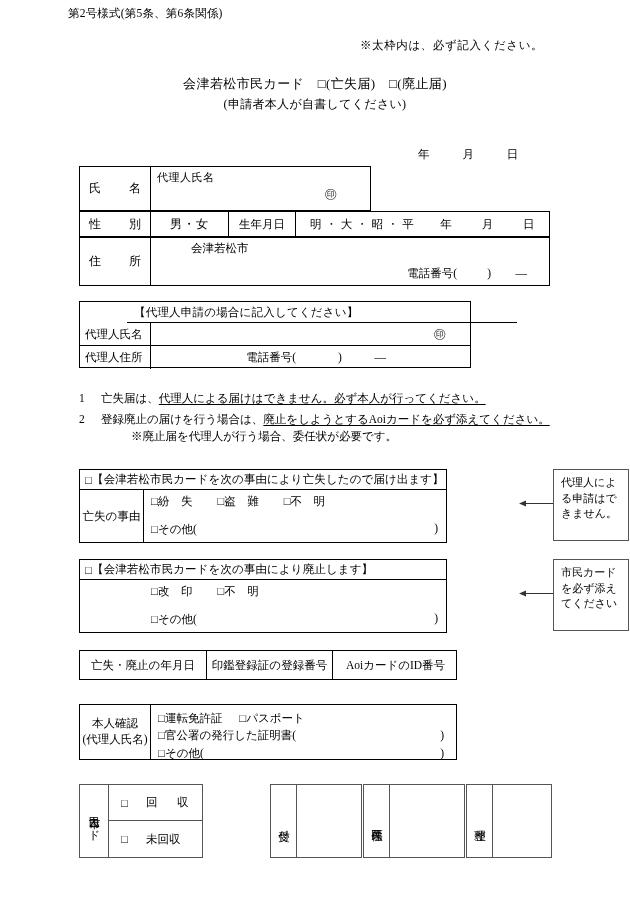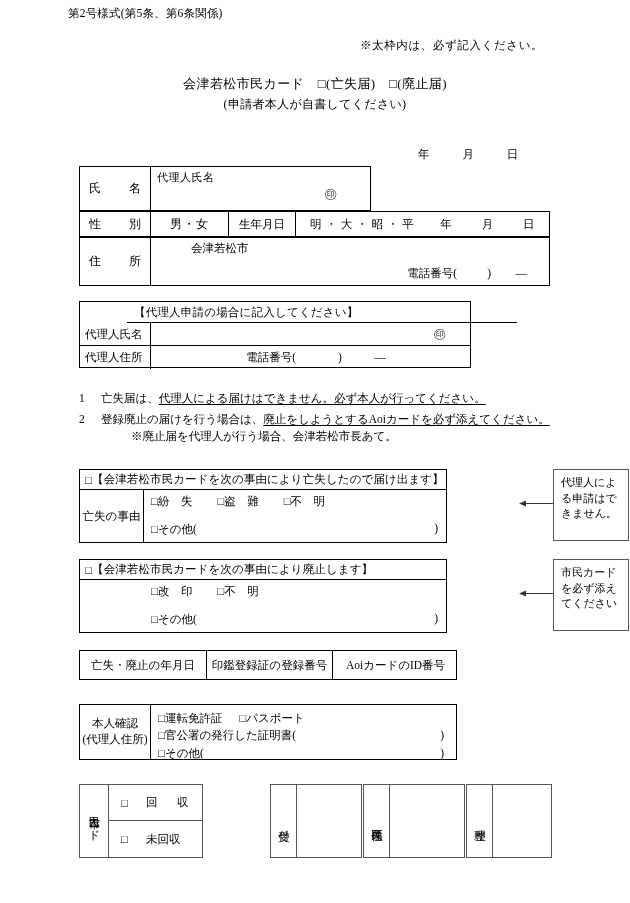--- a/index.html
+++ b/index.html
@@ -348,21 +348,21 @@
   </div>
 
   <div class="abs notes">
     <div class="note-line">
       <div class="note-num">1</div>
       <div class="note-txt"><span>亡失届は、</span><span class="u">代理人による届けはできません。必ず本人が行ってください。</span></div>
     </div>
     <div class="note-line">
       <div class="note-num">2</div>
       <div class="note-txt"><span>登録廃止の届けを行う場合は、</span><span class="u">廃止をしようとするAoiカードを必ず添えてください。</span>
-        <div class="note-sub">※廃止届を代理人が行う場合、会津若松市長あて。</div>
+        <div class="note-sub">※廃止届を代理人が行う場合、委任状が必要です。</div>
       </div>
     </div>
   </div>
 
   <div class="reason-wrap" id="loss-section">
     <div class="rs-main">
       <div class="rs-head">
           <span>□</span>
           <span>【会津若松市民カードを次の事由により亡失したので届け出ます】</span>
         </div>
@@ -416,21 +416,21 @@
 
   <div class="abs bx thin" id="number-row">
     <div class="nr-cell nr-c1">亡失・廃止の年月日</div>
     <div class="nr-cell nr-c2">印鑑登録証の登録番号</div>
     <div class="nr-cell nr-c3">AoiカードのID番号</div>
   </div>
 
   <div class="abs bx thin" id="identity-box">
     <div class="id-label">
       <span>本人確認</span>
-      <span>(代理人住所)</span>
+      <span>(代理人氏名)</span>
     </div>
     <div class="id-opts">
       <div class="row1">
         <span class="opt">□運転免許証</span>
         <span class="opt">□パスポート</span>
       </div>
       <div class="id-paren-row">
         <span>□官公署の発行した証明書(</span>
         <span class="rp">)</span>
       </div>

